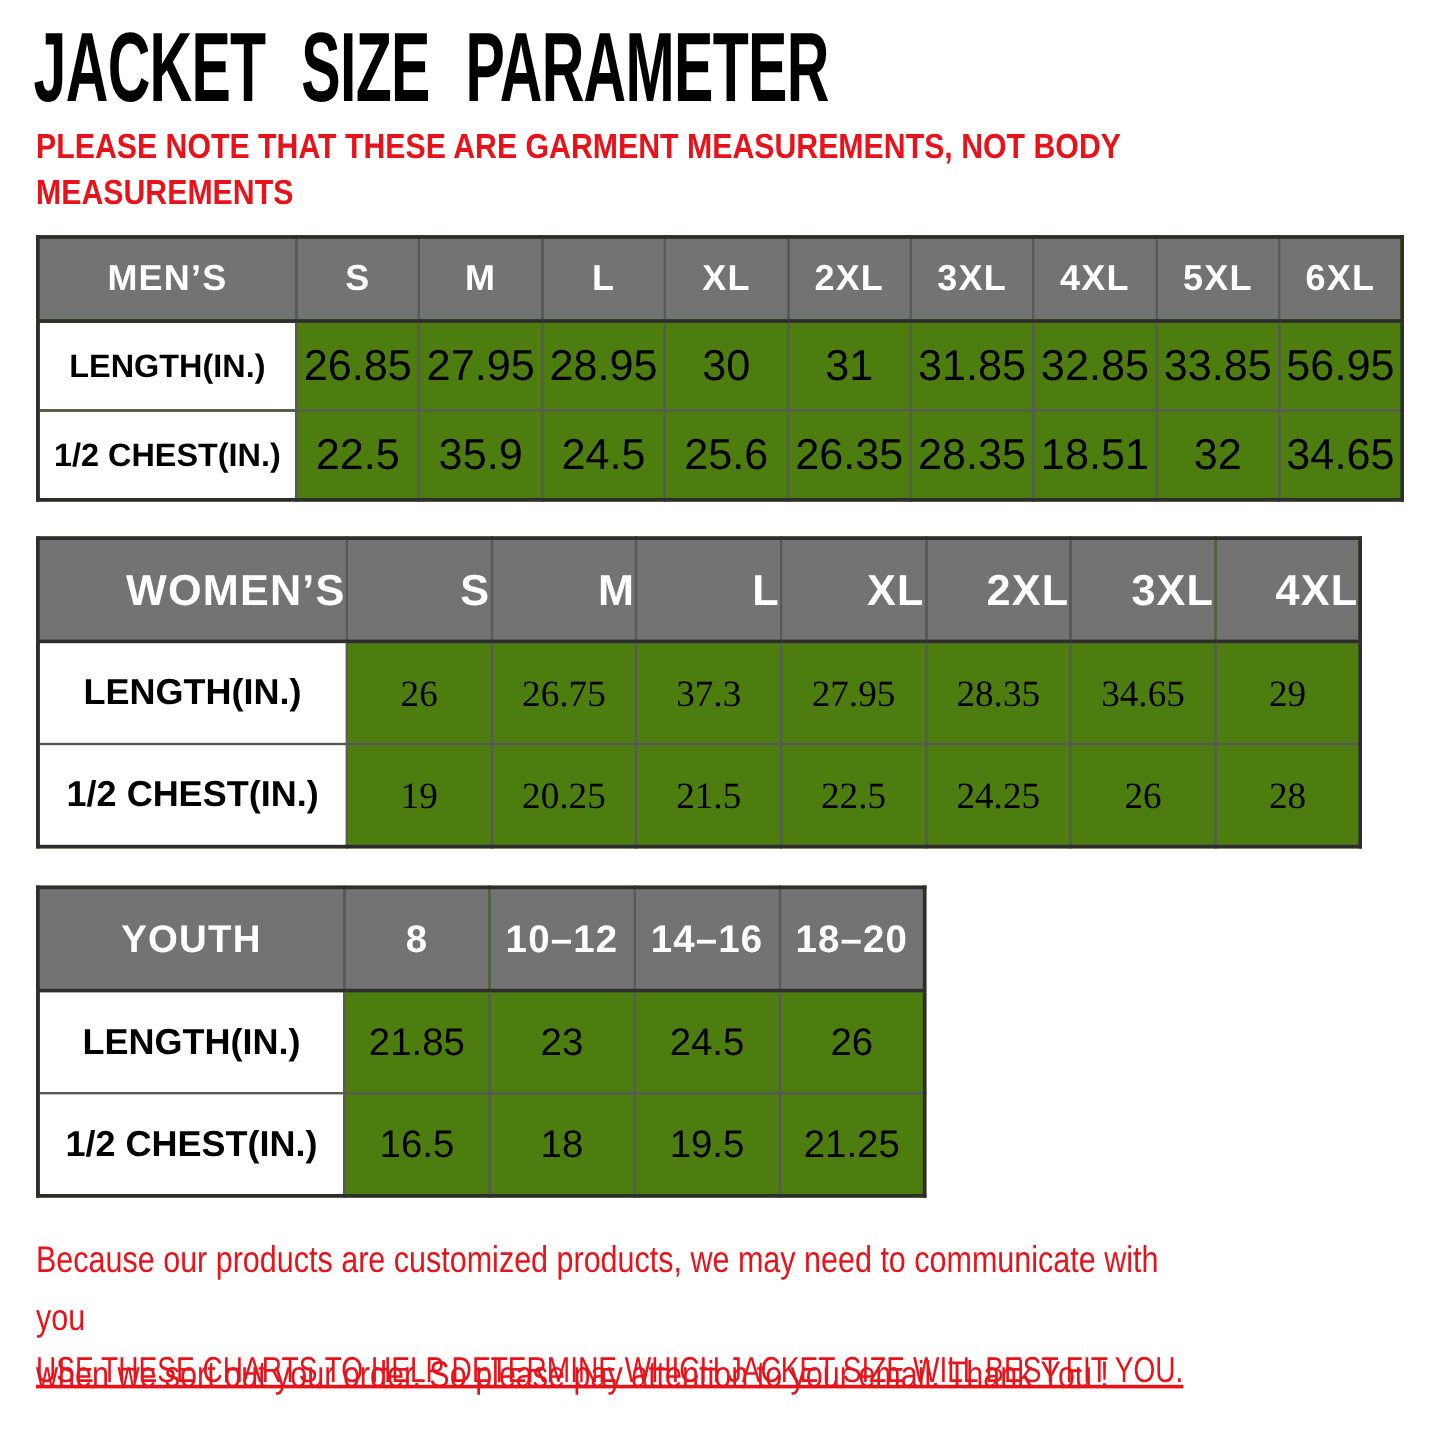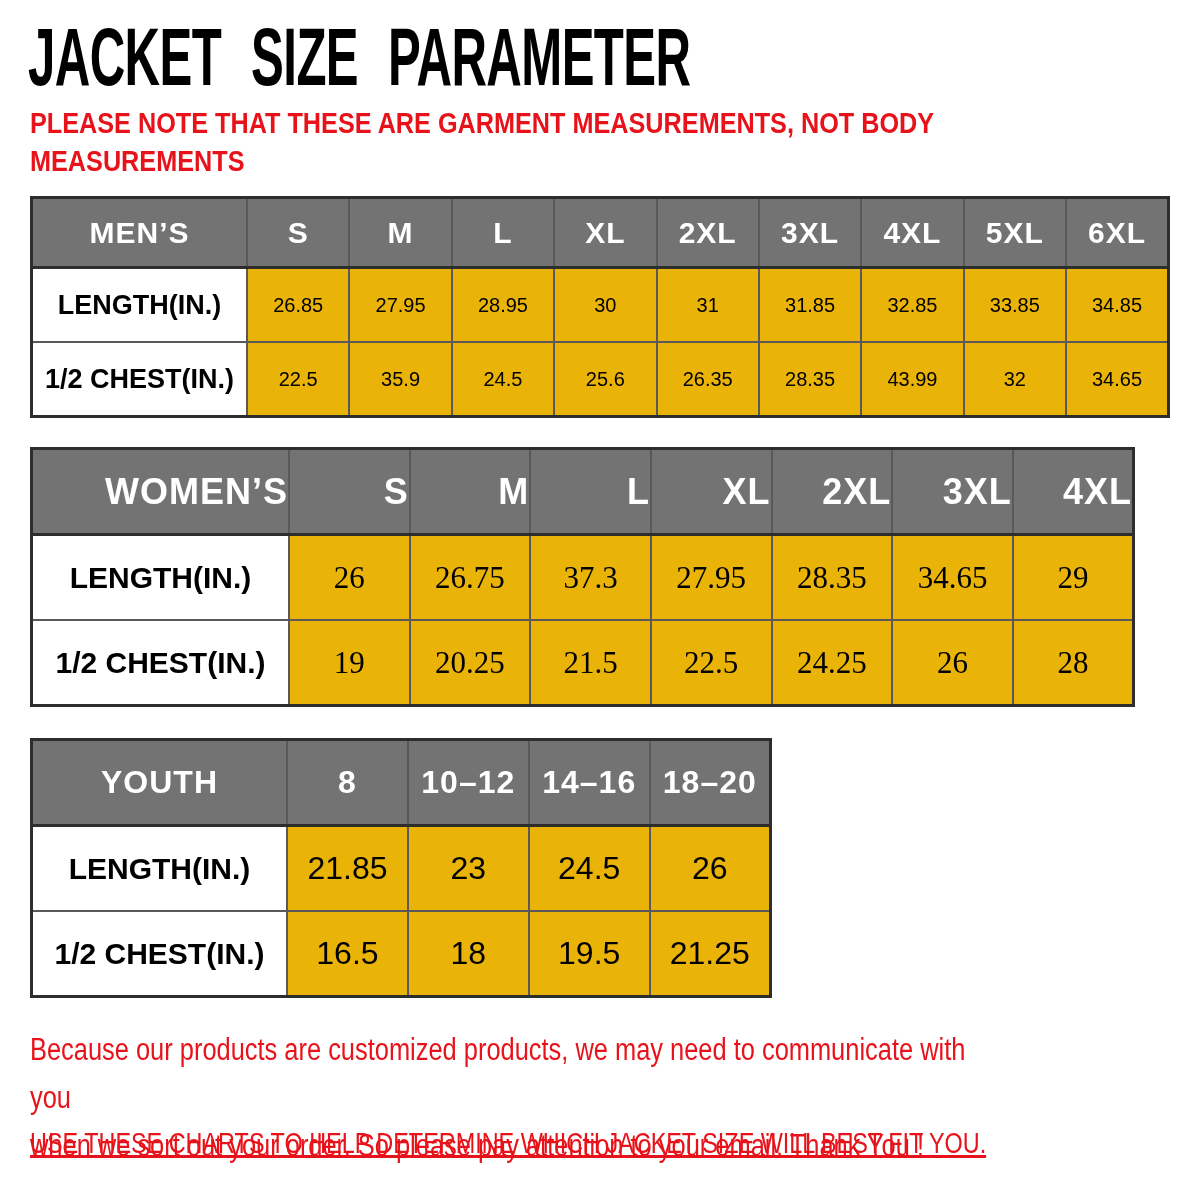--- a/index.html
+++ b/index.html
@@ -24,37 +24,37 @@
   }
   .note{
     position:absolute;left:30px;top:104px;margin:0;
     font-size:29px;line-height:38px;font-weight:700;
     color:var(--red);white-space:pre-line;
     transform:scaleX(0.87);transform-origin:left top;
   }
 
   table.tbl{
     position:absolute;border-collapse:collapse;table-layout:fixed;
-    background:#eab308;border:3px solid var(--border-dark);
+    background:#4d7c0f;border:3px solid var(--border-dark);
   }
   .tbl th,.tbl td{
     border:2px solid var(--border-mid);
     text-align:center;vertical-align:middle;padding:0;
     overflow:hidden;white-space:nowrap;
   }
   .tbl thead th{
     background:var(--hdr-gray);color:#fff;font-weight:700;
     border-bottom:3px solid var(--border-dark);letter-spacing:1px;
   }
   .tbl tbody th{font-weight:700;background:#fff;}
 
   .tbl-men{left:30px;top:196px;width:1140px;}
   .tbl-men thead th{height:67px;font-size:30px;}
   .tbl-men tbody th{font-size:27px;height:72px;}
-  .tbl-men tbody td{font-size:20px;height:72px;}
+  .tbl-men tbody td{font-size:36px;height:72px;}
 
   .tbl-women{left:30px;top:447px;width:1105px;}
   .tbl-women thead th{height:83px;font-size:36px;text-align:right;}
   .tbl-women tbody th{font-size:30px;height:83px;}
   .tbl-women tbody td{font-size:31px;height:83px;font-family:"Liberation Serif",serif;}
 
   .tbl-youth{left:30px;top:738px;width:742px;}
   .tbl-youth thead th{height:83px;font-size:32px;}
   .tbl-youth tbody th{font-size:30px;height:83px;}
   .tbl-youth tbody td{font-size:32px;height:83px;}
@@ -101,31 +101,31 @@
         <tr>
           <th scope="row">LENGTH(IN.)</th>
           <td>26.85</td>
           <td>27.95</td>
           <td>28.95</td>
           <td>30</td>
           <td>31</td>
           <td>31.85</td>
           <td>32.85</td>
           <td>33.85</td>
-          <td>34.85</td>
+          <td>56.95</td>
         </tr>
         <tr>
           <th scope="row">1/2 CHEST(IN.)</th>
           <td>22.5</td>
           <td>35.9</td>
           <td>24.5</td>
           <td>25.6</td>
           <td>26.35</td>
           <td>28.35</td>
-          <td>43.99</td>
+          <td>18.51</td>
           <td>32</td>
           <td>34.65</td>
         </tr>
       </tbody>
     </table>
 
   <table class="tbl tbl-women">
       <thead>
         <tr>
           <th style="width: 255px;">WOMEN’S</th>

